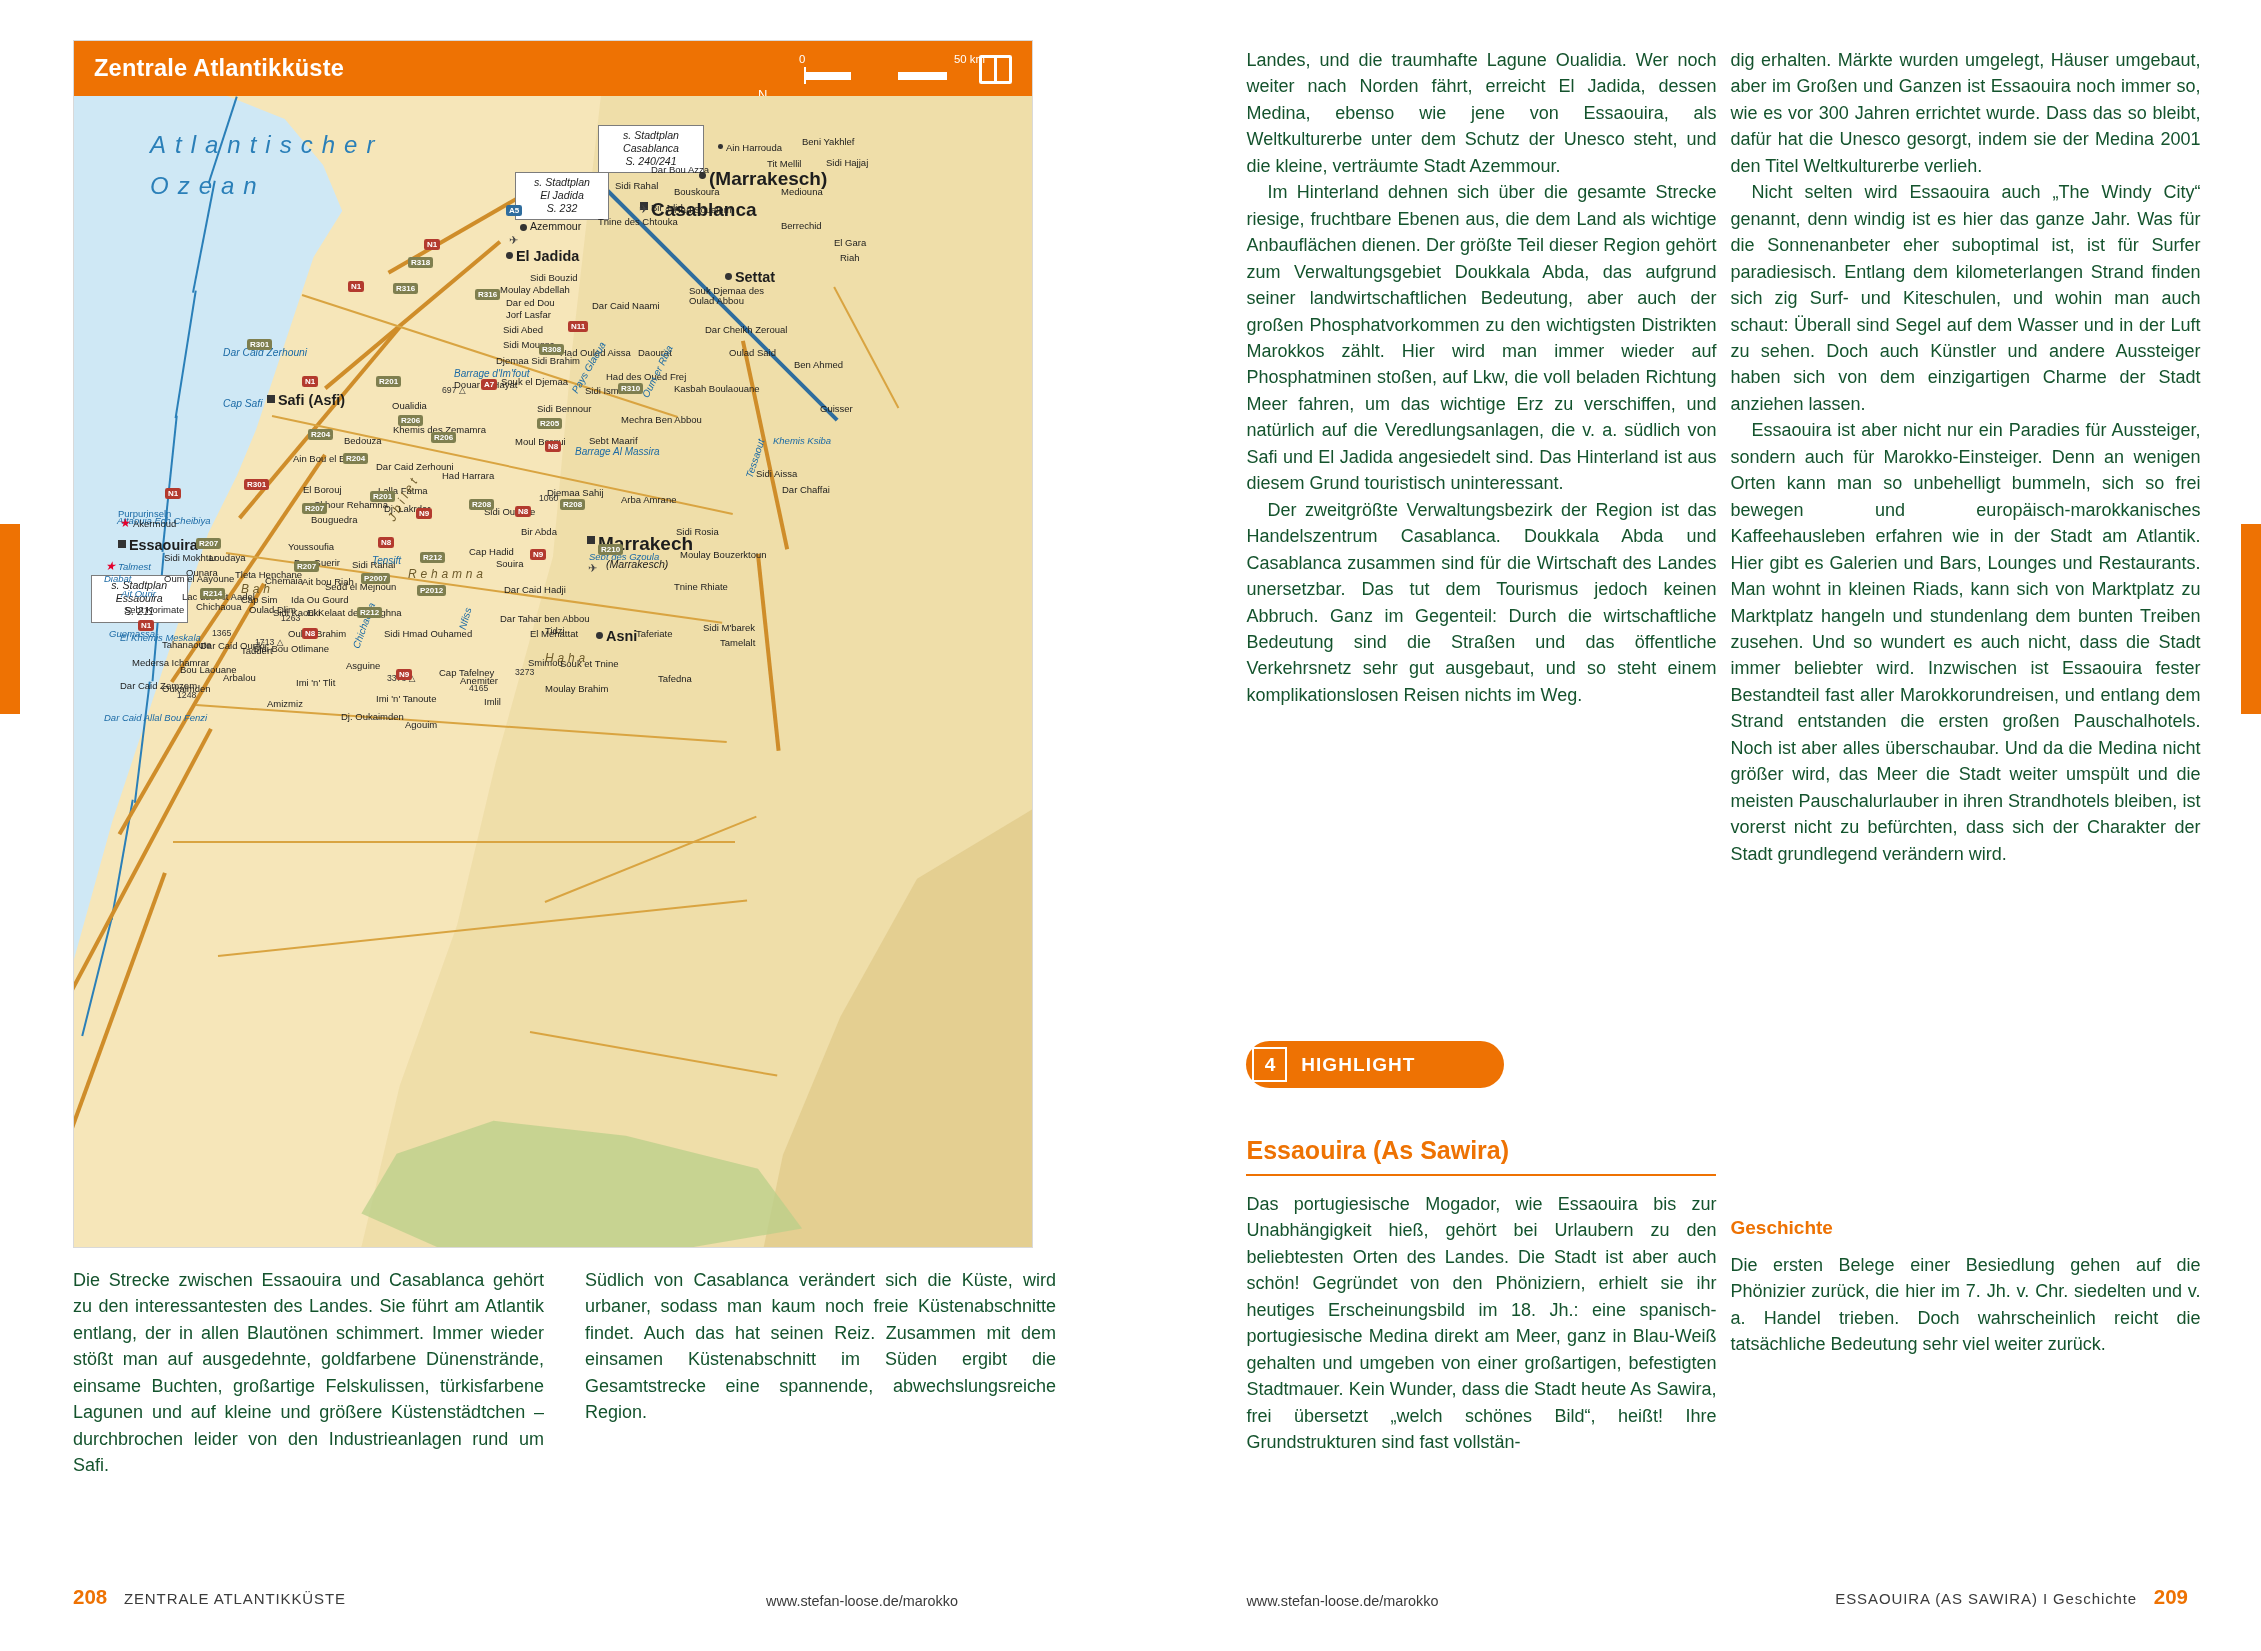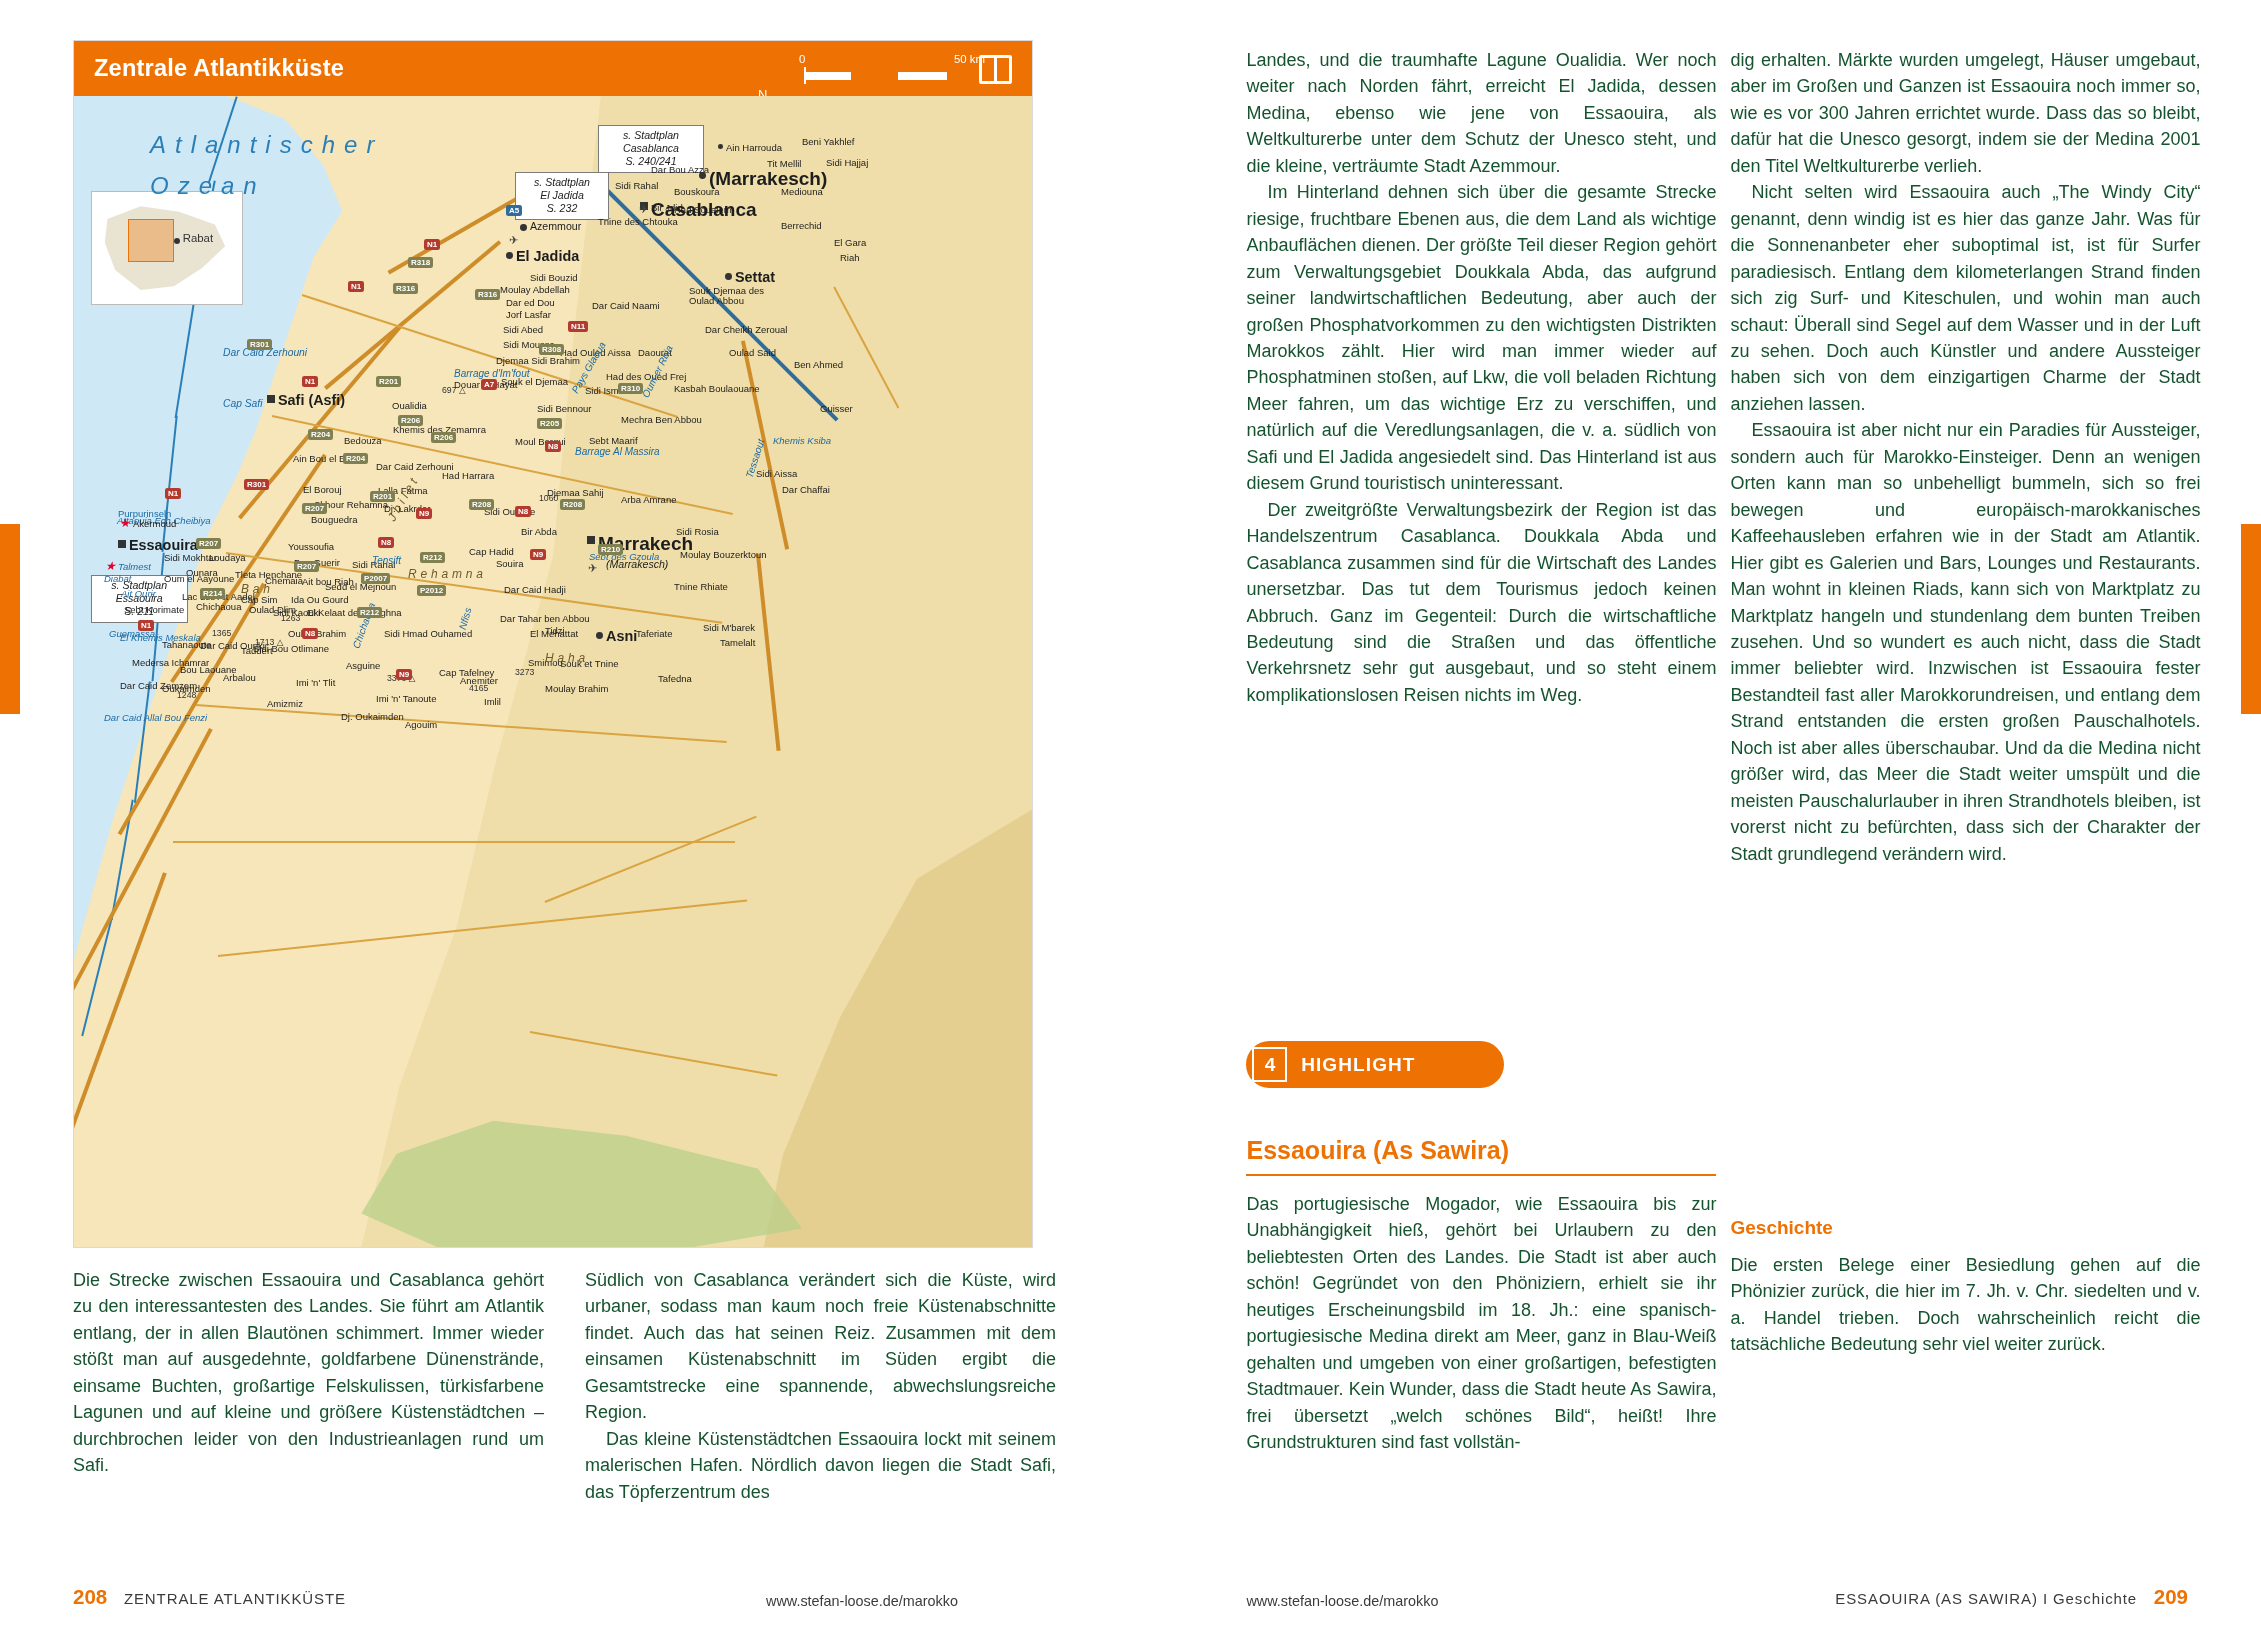--- a/index.html
+++ b/index.html
@@ -228,26 +228,20 @@
         <div class="road" style="left:152px; top:456px; width:501px; transform:rotate(8deg);"></div>
         <div class="road" style="left:122px; top:608px; width:532px; transform:rotate(4deg);"></div>
         <div class="road" style="left:99px; top:745px; width:562px; transform:rotate(0deg);"></div>
         <div class="road" style="left:144px; top:859px; width:532px; transform:rotate(-6deg);"></div>
         <div class="road major" style="left:669px; top:243px; width:213px; transform:rotate(78deg);"></div>
         <div class="road major" style="left:684px; top:456px; width:198px; transform:rotate(84deg);"></div>
         <div class="road" style="left:760px; top:190px; width:137px; transform:rotate(62deg);"></div>
         <div class="road" style="left:471px; top:805px; width:228px; transform:rotate(-22deg);"></div>
         <div class="road" style="left:456px; top:935px; width:251px; transform:rotate(10deg);"></div>
 
-        <div class="inset">
-          <div class="moroc"></div>
-          <div class="hl"></div>
-          <div class="rabat-dot"></div>
-          <div class="rabat-lab">Rabat</div>
-        </div>
 
         <div class="ocean-label">Atlantischer</div>
         <div class="ocean-label2">Ozean</div>
 
         <div class="mbox" style="left:524px; top:29px; width:106px;">
           <span>s. Stadtplan</span><br><span>Casablanca</span><br><span>S. 240/241</span>
         </div>
         <div class="mbox" style="left:441px; top:76px; width:94px;">
           <span>s. Stadtplan</span><br><span>El Jadida</span><br><span>S. 232</span>
         </div>
@@ -460,21 +454,20 @@
         <div class="airport" style="left:435px; top:137px;">✈</div>
         <div class="airport" style="left:514px; top:465px;">✈</div>
       </div>
     </div>
 
     <div class="col lcol1">
       <p class="first">Die Strecke zwischen Essaouira und Casablanca gehört zu den interessantesten des Landes. Sie führt am Atlantik entlang, der in allen Blautönen schimmert. Immer wieder stößt man auf ausgedehnte, goldfarbene Dünenstrände, einsame Buchten, großartige Felskulissen, türkisfarbene Lagunen und auf kleine und größere Küstenstädtchen – durchbrochen leider von den Industrieanlagen rund um Safi.</p>
     </div>
     <div class="col lcol2">
       <p class="first">Südlich von Casablanca verändert sich die Küste, wird urbaner, sodass man kaum noch freie Küstenabschnitte findet. Auch das hat seinen Reiz. Zusammen mit dem einsamen Küstenabschnitt im Süden ergibt die Gesamtstrecke eine spannende, abwechslungsreiche Region.</p>
-      <p>Das kleine Küstenstädtchen Essaouira lockt mit seinem malerischen Hafen. Nördlich davon liegen die Stadt Safi, das Töpferzentrum des</p>
     </div>
 
     <div class="footer footer-left">
       <span class="footer-pageno">208</span>
       <span class="lab">ZENTRALE ATLANTIKKÜSTE</span>
     </div>
     <div class="footer footer-url" style="left:766px;">www.stefan-loose.de/marokko</div>
   </div>
 
   <div class="page page-right">

